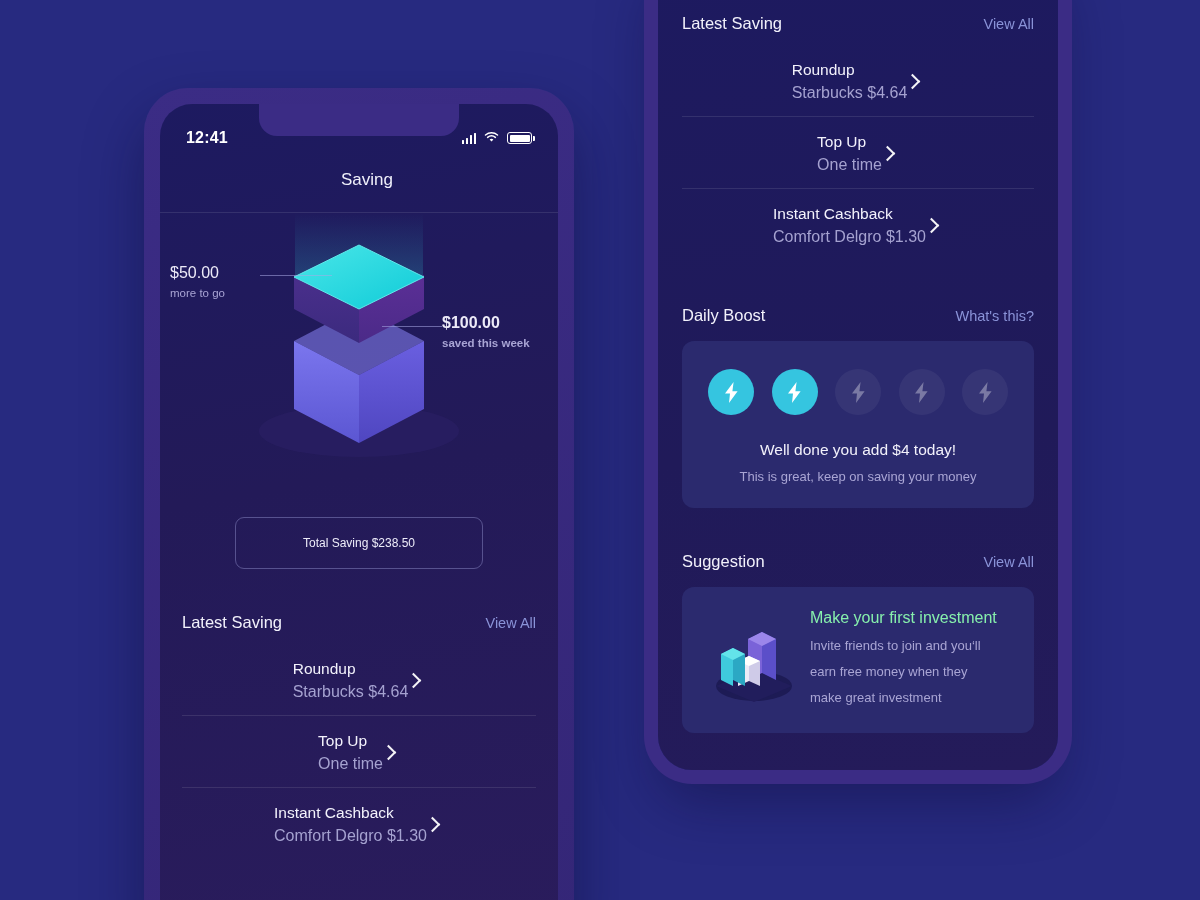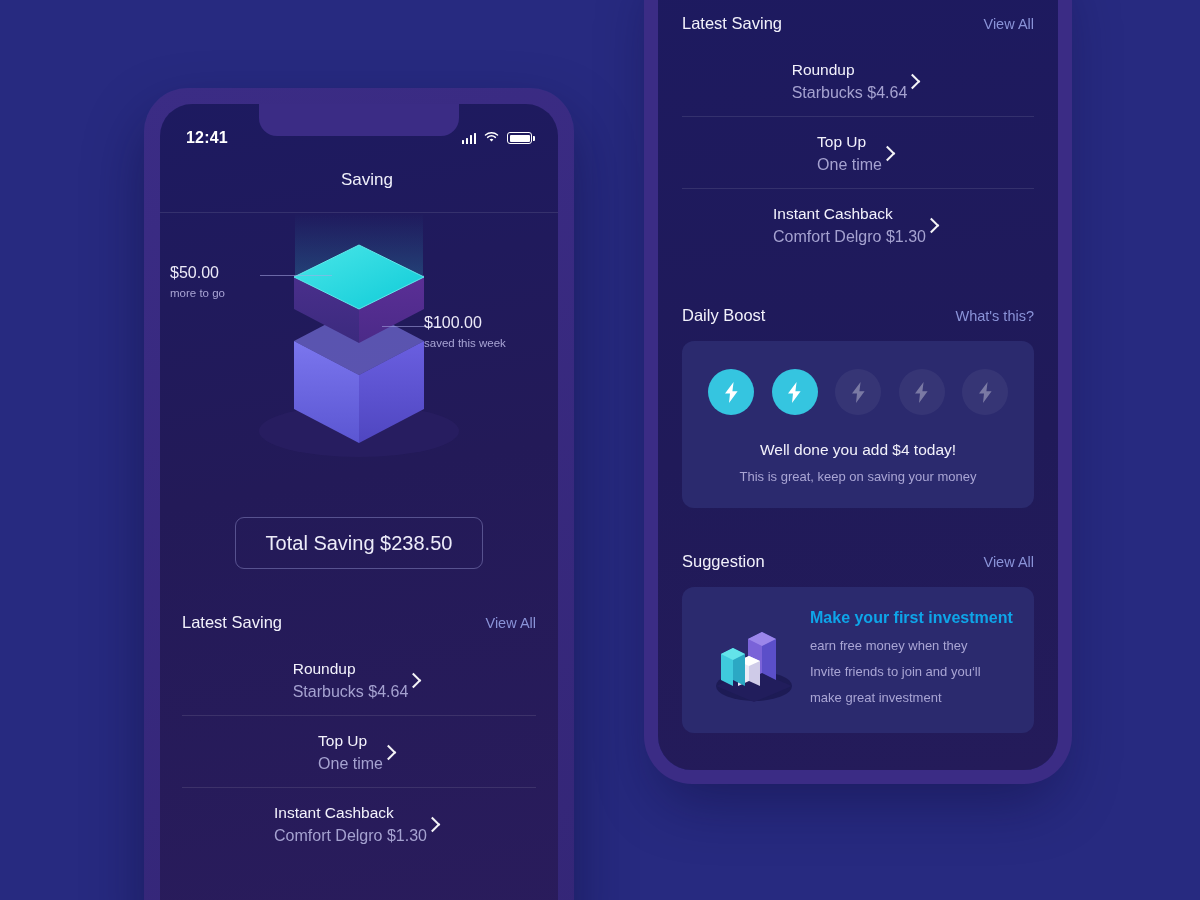--- a/index.html
+++ b/index.html
@@ -62,31 +62,31 @@
   }
   .hdr-divider { height:1px; background:rgba(255,255,255,.10); }
 
   
   .hero { position:relative; height:300px; }
   .hero-svg { position:absolute; left:0; top:0; }
   .lbl { position:absolute; color:#fff; }
   .lbl .amt { font-size:16px; color:#eceaf8; line-height:20px; }
   .lbl .sub { font-size:11.5px; color:#a8a4d4; line-height:15px; margin-top:3px; }
   .lbl-left { left:10px; top:50px; }
-  .lbl-right { left:264px; top:100px; width:92px; }
+  .lbl-right { left:282px; top:100px; width:92px;font-weight:bold; }
   .leader { position:absolute; height:1px; background:rgba(170,170,230,.55); }
   .leader-left { left:100px; top:62px; width:72px; }
   .leader-right { left:222px; top:113px; width:60px; }
 
   
   .total-pill {
     margin:4px auto 0 auto; width:248px; height:52px;
     border:1px solid rgba(160,160,220,.42); border-radius:9px;
     display:flex; align-items:center; justify-content:center;
-    color:#edecf9; font-size:20px;
+    color:#edecf9; font-size:12px;
   }
 
   
   .section-head {
     display:flex; align-items:baseline; justify-content:space-between;
     padding:0 22px; margin-top:44px;
   }
   .section-title { color:#f2f1fb; font-size:16.5px; }
   .section-link { color:#8a93d8; font-size:14.5px; cursor:pointer; }
 
@@ -134,21 +134,21 @@
   .boost-sub  { color:#a9a5d4; font-size:13px; margin-top:10px; }
 
   
   .sugg-card {
     margin-top:16px; background:#2b2a6e; border-radius:12px;
     display:flex; align-items:center; gap:4px;
     padding:22px 20px;
   }
   .sugg-art { flex:0 0 104px; display:flex; align-items:center; justify-content:center; }
   .sugg-text { flex:1; }
-  .sugg-title { color:#0ea5e9; font-size:16px; font-weight:bold; }
+  .sugg-title { color:#86efac; font-size:16px; font-weight:normal; }
   .sugg-body { color:#a9a5d4; font-size:13px; line-height:26px; margin-top:6px; }
 </style>
 </head>
 <body>
 
 <div class="stage">
 
   <div class="phone">
     <div class="phone-screen">
       <div class="notch"></div>
@@ -353,22 +353,22 @@
             <path d="M45 46 L56 51 L45 56 L34 51 Z" fill="#ffffff"></path>
 
             <path d="M29 38 L41 44 L41 76 L29 70 Z" fill="#2ba8c4"></path>
             <path d="M29 38 L17 44 L17 70 L29 76 Z" fill="#3fcadd"></path>
             <path d="M29 38 L41 44 L29 50 L17 44 Z" fill="#63e3ea"></path>
           </svg>
         </div>
         <div class="sugg-text">
           <div class="sugg-title">Make your first investment</div>
           <div class="sugg-body">
+            <div>Invite friends to join and you‘ll</div>
             <div>earn free money when they</div>
-            <div>Invite friends to join and you‘ll</div>
             <div>make great investment</div>
           </div>
         </div>
       </div>
 
     </div>
   </div>
 
 </div>
 

